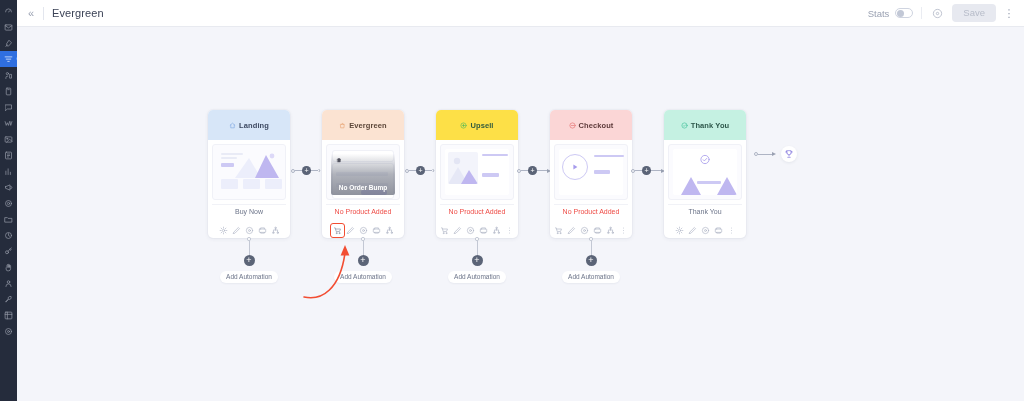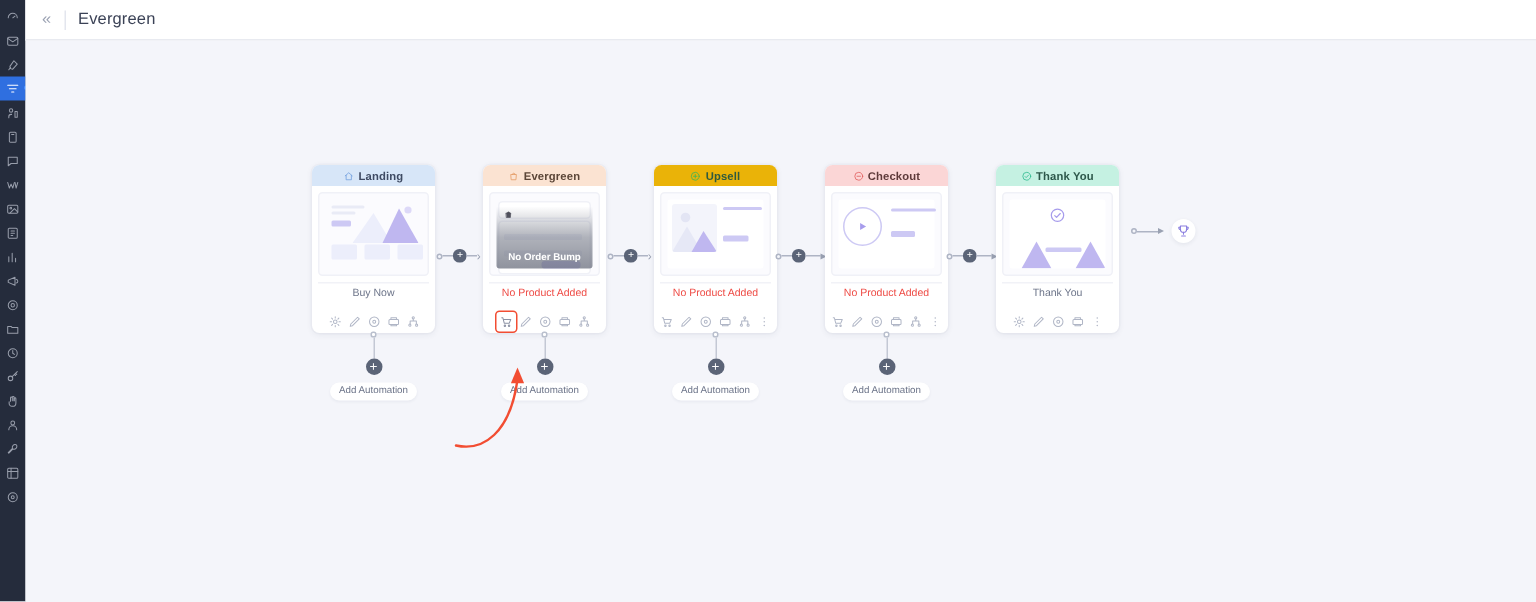--- a/index.html
+++ b/index.html
@@ -80,21 +80,21 @@
   .node-wrap { position: relative; width: 82px; }
 
   .node {
     width: 82px; background: #ffffff;
     border-radius: 5px;
     box-shadow: 0 1px 4px rgba(40,50,80,.07), 0 0 0 1px rgba(40,50,80,.025);
     overflow: hidden;
     position: relative;
   }
   .node-head {
-    height: 14px; display: flex; align-items: center; justify-content: center; gap: 3px;
+    height: 30px; display: flex; align-items: center; justify-content: center; gap: 3px;
     font-size: 7.5px; font-weight: 700; letter-spacing: .1px;
   }
   .node-head .hicon { width: 7px; height: 7px; display:flex; align-items:center; justify-content:center; }
   .node-body { padding: 4px; }
 
   .preview {
     height: 56px; border-radius: 3px; background: #fbfbfe;
     border: 1px solid #f0f1f7; position: relative; overflow: hidden;
     padding: 4px;
   }
@@ -343,20 +343,35 @@
       </div>
     </nav>
 
   <div class="main">
 
     <header class="topbar">
       <div class="collapse-btn">«</div>
       <div class="topbar-divider"></div>
       <div class="funnel-title">Evergreen</div>
 
+      <div class="topbar-right">
+        <span class="stats-label">Stats</span>
+        <div class="toggle">
+            <div class="knob"></div>
+          </div>
+        <div class="vsep"></div>
+        <div class="eye-btn">
+          <svg width="11" height="11" viewBox="0 0 24 24" fill="none" stroke="currentColor" stroke-width="1.7">
+            <circle cx="12" cy="12" r="9"></circle>
+              <circle cx="12" cy="12" r="2.6"></circle>
+          </svg>
+        </div>
+        <div class="save-btn">Save</div>
+        <div class="kebab-btn">⋮</div>
+      </div>
     </header>
 
     <div class="canvas">
       <div class="flow" id="flow">
           <div class="node-wrap">
             <div class="node">
               <div class="node-head" style="background:#d7e6f8;color:#3e4a63">
                 <span class="hicon">
                   <svg width="7" height="7" viewBox="0 0 24 24" fill="none" stroke="#6f9ede" stroke-width="1.8" stroke-linecap="round" stroke-linejoin="round">
                     <path d="M4 11l8-7 8 7"></path>
@@ -517,21 +532,21 @@
             <div class="conn-inner">
               <span class="conn-dot"></span>
               <span class="conn-line"></span>
               <span class="conn-node">+</span>
               <span class="conn-line"></span>
               <span class="conn-chev">›</span>
             </div>
           </div>
           <div class="node-wrap">
             <div class="node">
-              <div class="node-head" style="background:#eab308;color:#2f5a3e">
+              <div class="node-head" style="background:#fde047;color:#2f5a3e">
                 <span class="hicon">
                   <svg width="7" height="7" viewBox="0 0 24 24" fill="none" stroke="#36b55c" stroke-width="1.8" stroke-linecap="round" stroke-linejoin="round">
                     <circle cx="12" cy="12" r="9"></circle>
                     <path d="M12 8v8M8 12h8"></path>
                   </svg>
                 </span>
                 <span>Upsell</span>
               </div>
               <div class="node-body">
                 <div class="preview">

